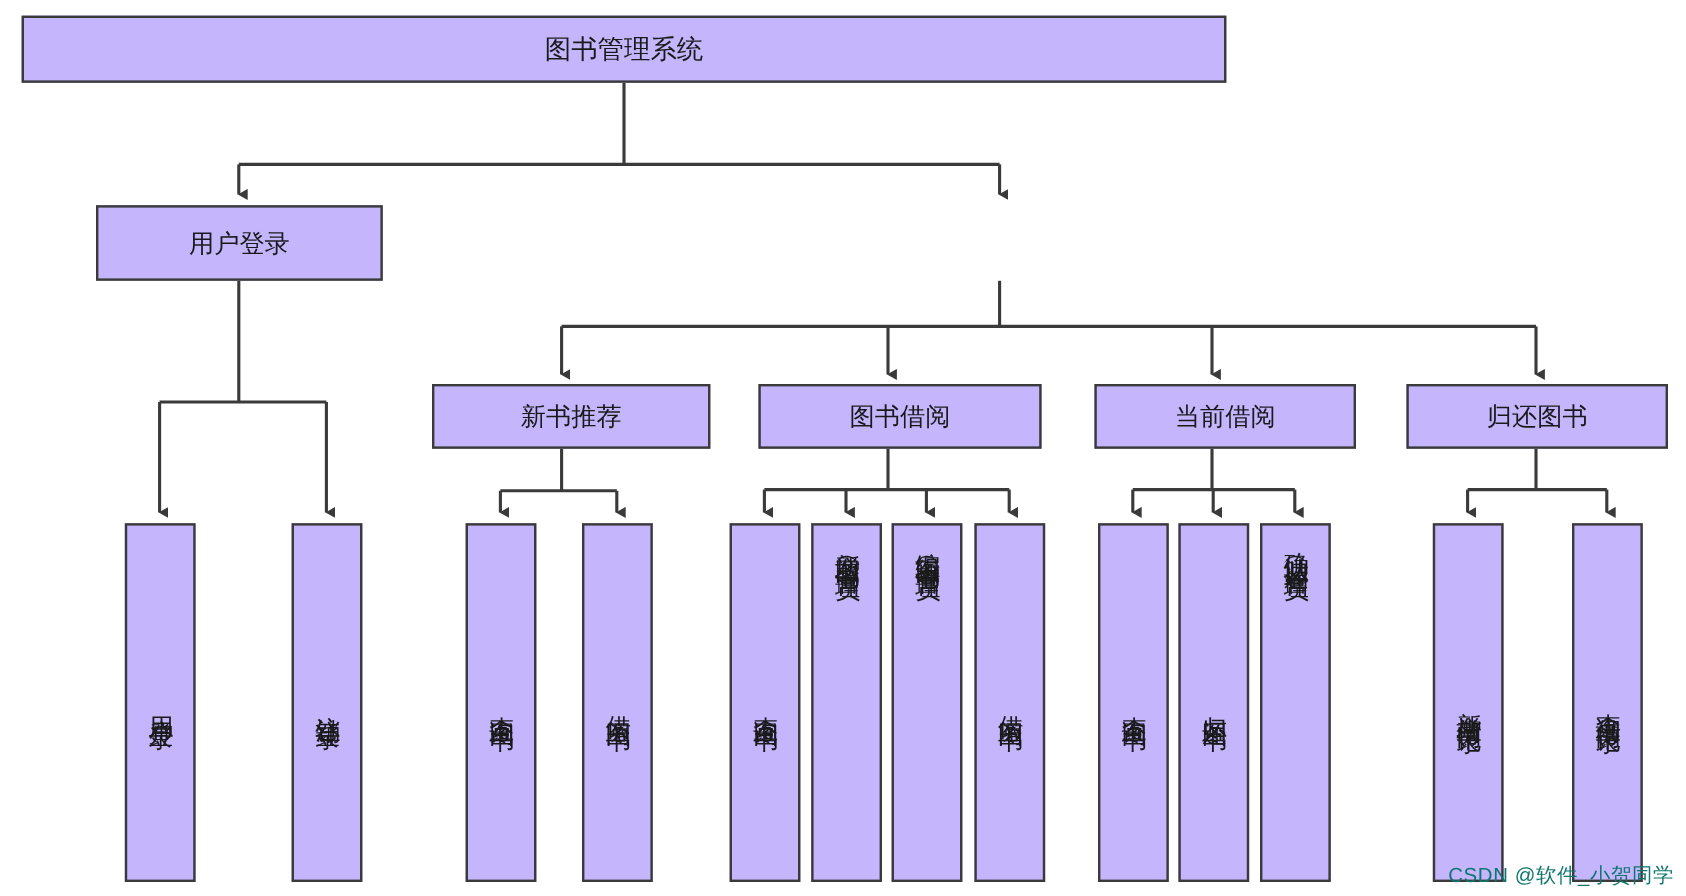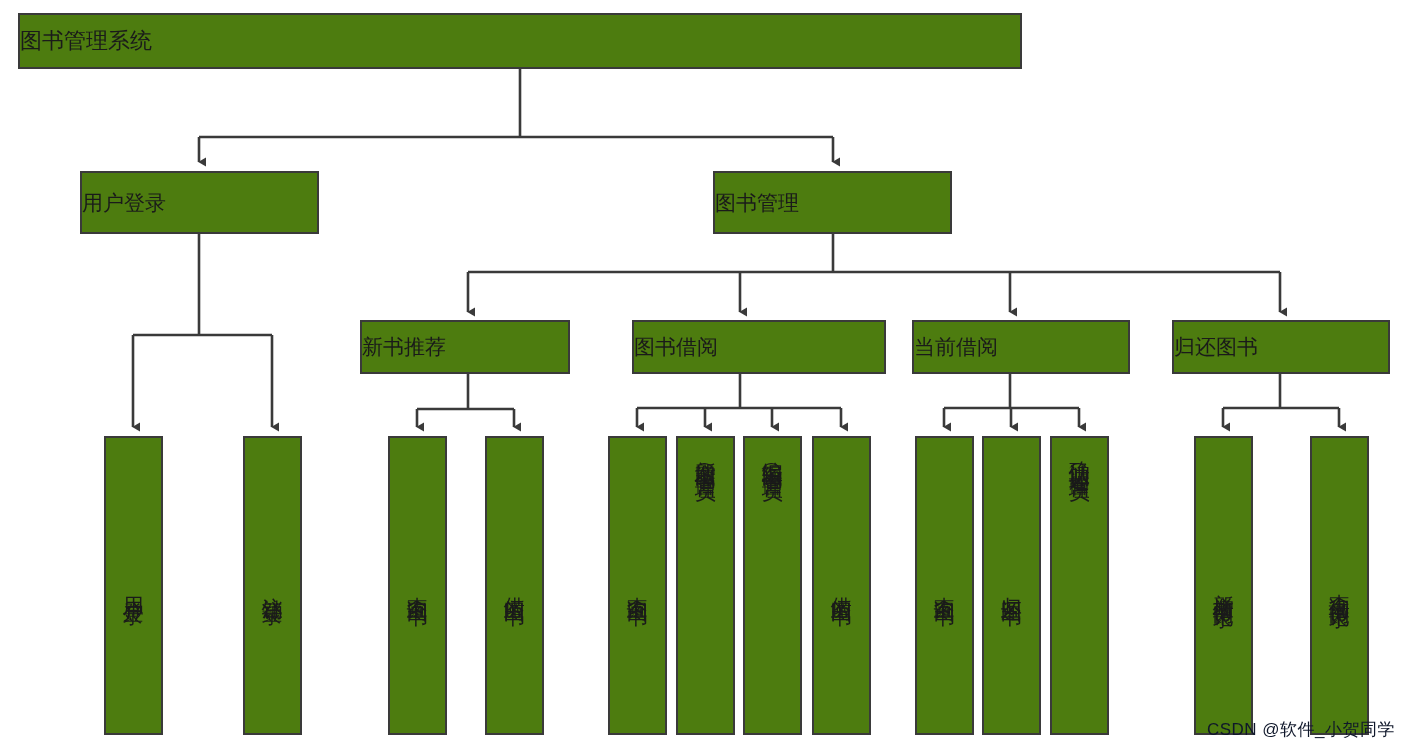--- a/index.html
+++ b/index.html
@@ -14,25 +14,25 @@
     width:1405px;height:747px;
   }
   svg#connectors{
     position:absolute;left:0;top:0;
     width:1405px;height:747px;
     pointer-events:none;
   }
   .node{
     position:absolute;
     box-sizing:border-box;
-    background:#4d7c0f;
+    background:#c4b5fd;
     border:2.5px solid #3a3a3a;
     display:flex;
     align-items:center;
-    justify-content:flex-start;
+    justify-content:center;
     color:#1a1a1a;
     z-index:2;
   }
   .node.root{font-size:22px;}
   .node.lvl2{font-size:21px;}
   .node.lvl3{font-size:21px;}
   .node.leaf{
     font-size:21px;
     line-height:1.12;
     padding:6px 0;
@@ -51,21 +51,21 @@
     height:100%;
     display:flex;
     align-items:center;
     justify-content:center;
   }
   .watermark{
     position:absolute;
     right:10px;
     bottom:6px;
     font-size:17px;
-    color:#0f172a;
+    color:#0f766e;
     letter-spacing:0.5px;
     z-index:5;
     white-space:nowrap;
   }
 </style>
 </head>
 <body>
 
 <div id="diagram-root">
 
@@ -119,28 +119,25 @@
     </g>
   </svg>
 
   <div class="node root" style="left:18px;top:13px;width:1004px;height:56px;">
     <span>图书管理系统</span>
   </div>
 
   <div class="node lvl2" style="left:80px;top:171px;width:239px;height:63px;">
     <span>用户登录</span>
   </div>
-  <div class="node lvl2" style="left:713px;top:171px;width:239px;height:63px;">
-    <span>图书管理</span>
-  </div>
-
-  <div class="node lvl3" style="left:360px;top:320px;width:210px;height:54px;">
+
+  <div class="node lvl3" style="left:360px;top:320px;width:232px;height:54px;">
     <span>新书推荐</span>
   </div>
-  <div class="node lvl3" style="left:632px;top:320px;width:254px;height:54px;">
+  <div class="node lvl3" style="left:632px;top:320px;width:236px;height:54px;">
     <span>图书借阅</span>
   </div>
   <div class="node lvl3" style="left:912px;top:320px;width:218px;height:54px;">
     <span>当前借阅</span>
   </div>
   <div class="node lvl3" style="left:1172px;top:320px;width:218px;height:54px;">
     <span>归还图书</span>
   </div>
 
   <div class="node leaf" style="left:104px;top:436px;width:59px;height:299px;">

